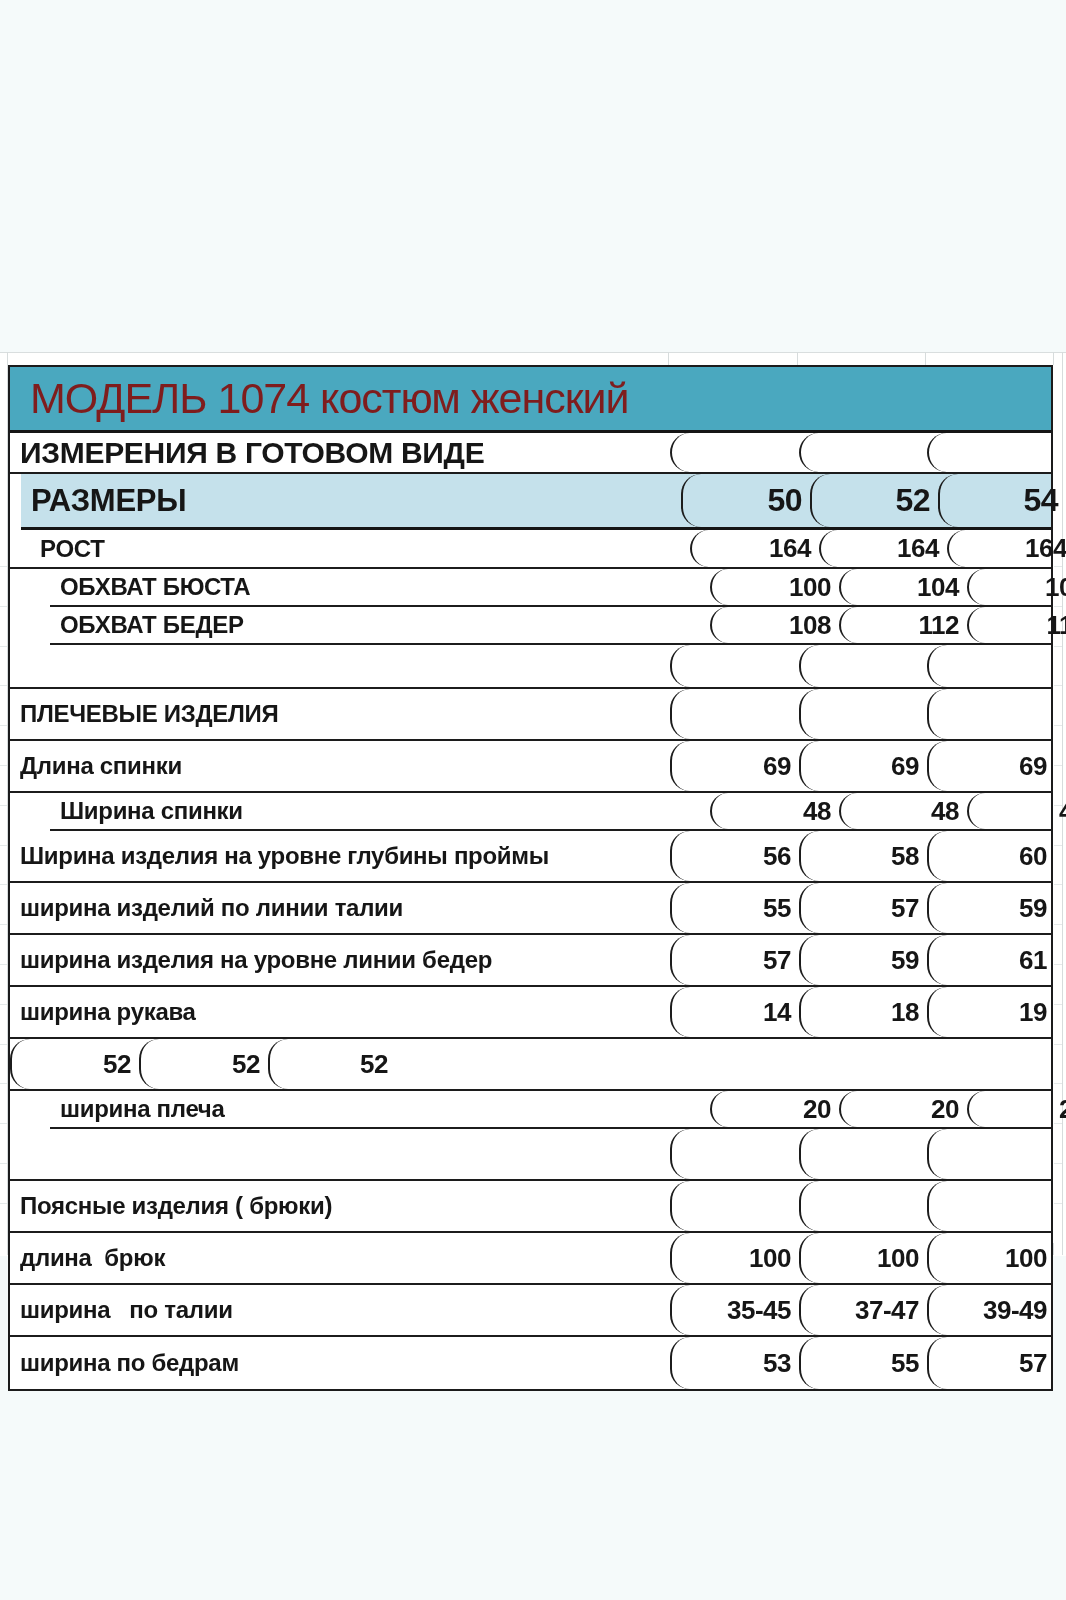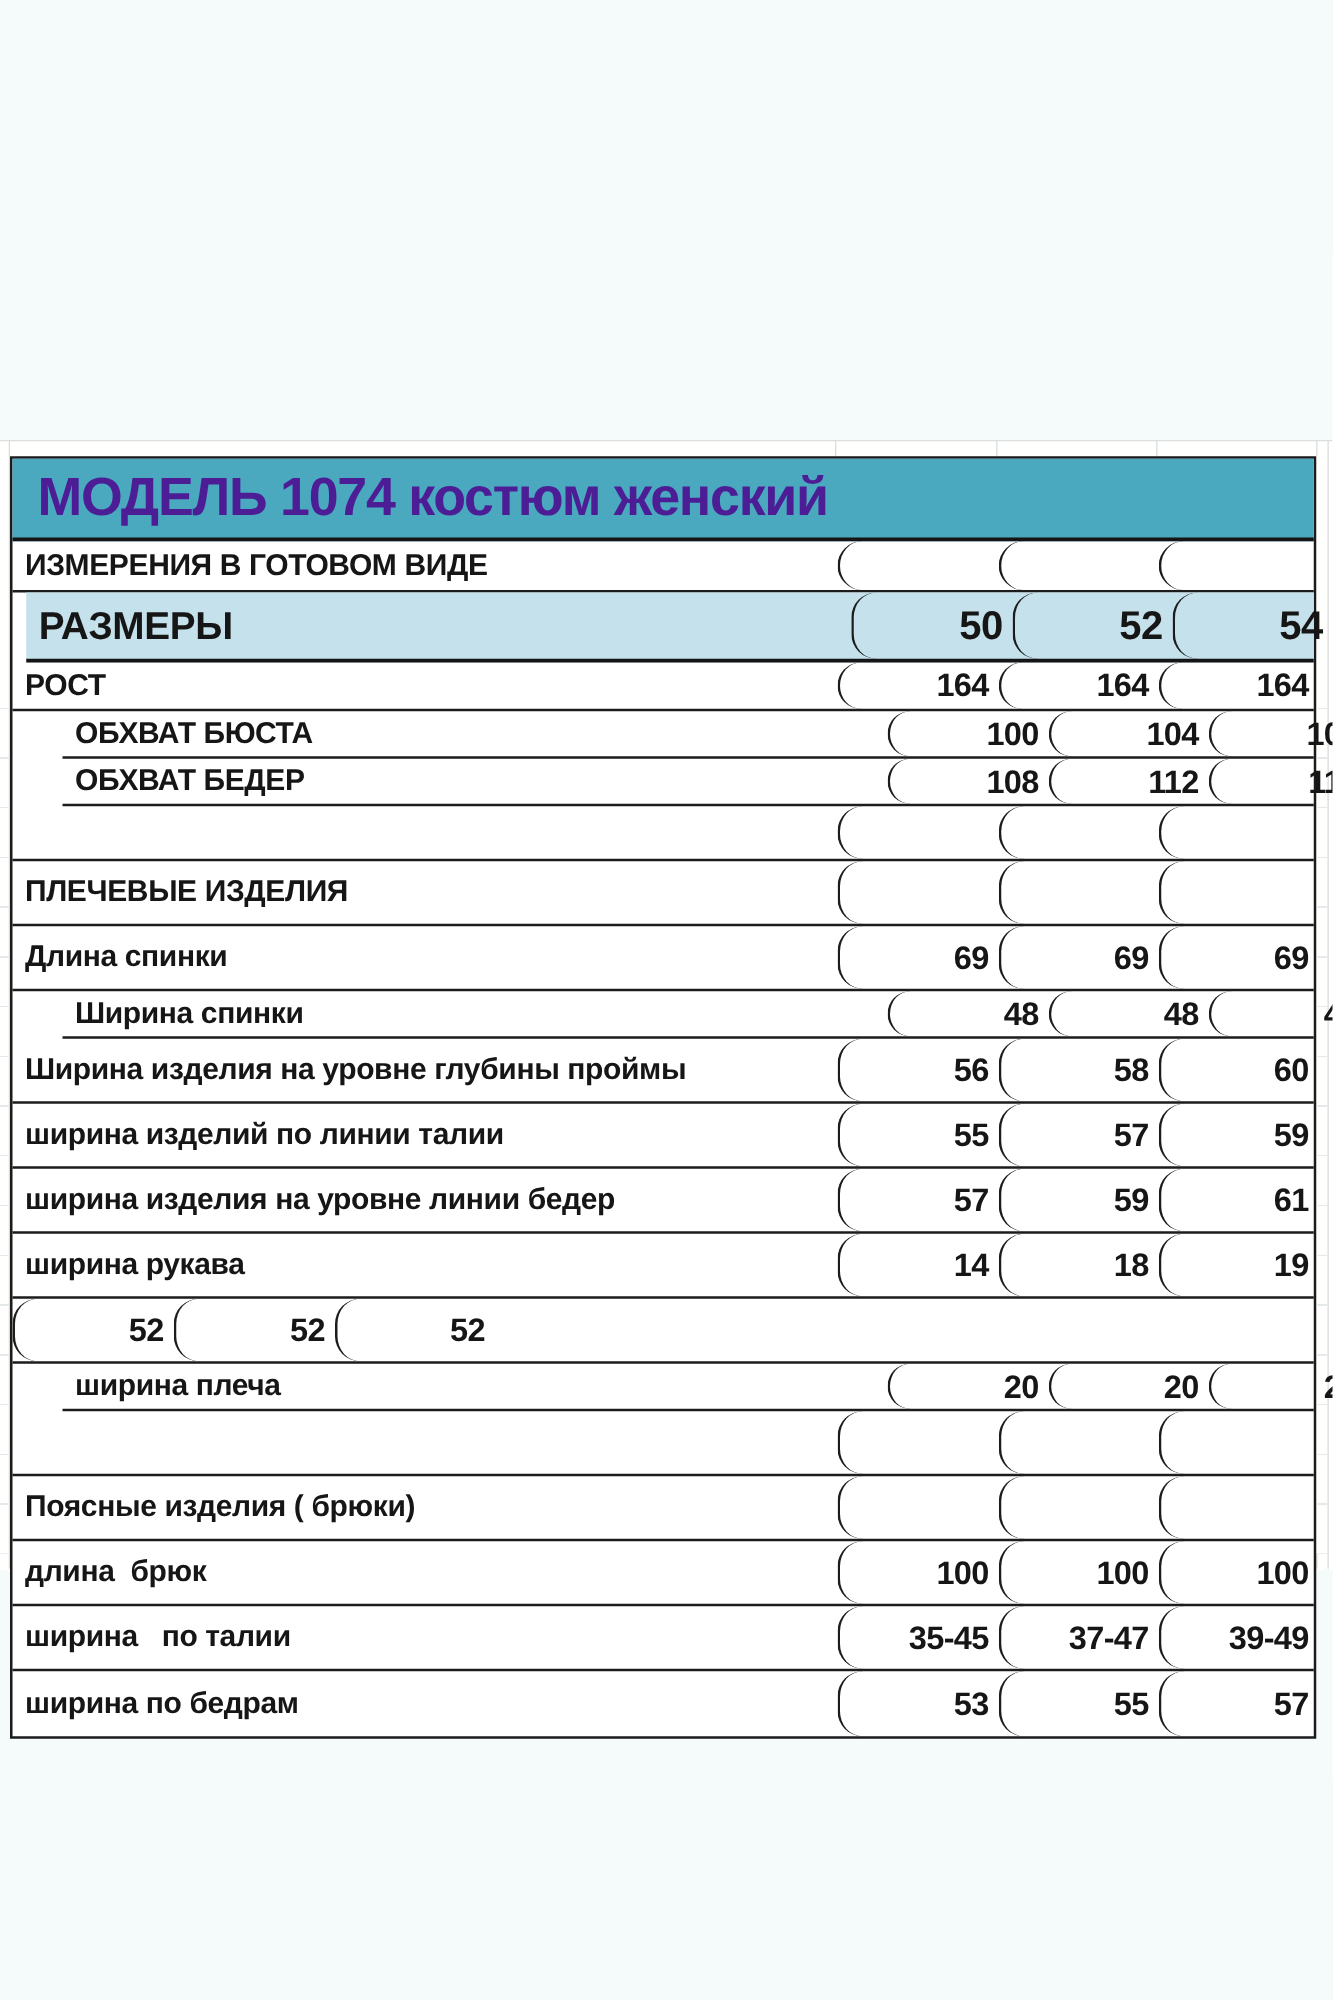--- a/index.html
+++ b/index.html
@@ -59,29 +59,29 @@
     flex:0 0 129px;width:129px;
     justify-content:flex-end;padding-right:8px;
     border-left:2px solid #1c1c1c;
     font-weight:bold;font-size:26px;letter-spacing:-0.5px;border-radius:20px;
   }
   .val:nth-child(3),.val:nth-child(4){flex:0 0 128px;width:128px;}
 
   .r-title{height:66px;border-bottom:3px solid #151515;background:#4AA8BF;}
   .title-cell{
     width:100%;padding-left:20px;
-    font-weight:bold;font-size:43px;letter-spacing:-1px;color:#4c1d95;
+    font-weight:normal;font-size:43px;letter-spacing:-1px;color:#7f1d1d;
     white-space:nowrap;
   }
   .r-sub{height:41px;}
-  .r-sub .label{font-size:24px;}
+  .r-sub .label{font-size:30px;}
   .r-sizes{height:56px;border-bottom:3px solid #151515;background:#C5E1EB;margin-left:11px;}
   .r-sizes .label{font-size:31px;}
   .r-sizes .val{font-size:32px;}
-  .r-rost{height:39px;}
+  .r-rost{height:39px;padding-left:20px;}
   .r-38{height:38px;margin-left:40px;}
   .r-spacer1{height:44px;}
 </style>
 </head>
 <body>
 
 <div class="page">
 
   <div class="grid-zone"></div>
   <div class="vline vl-left"></div>

